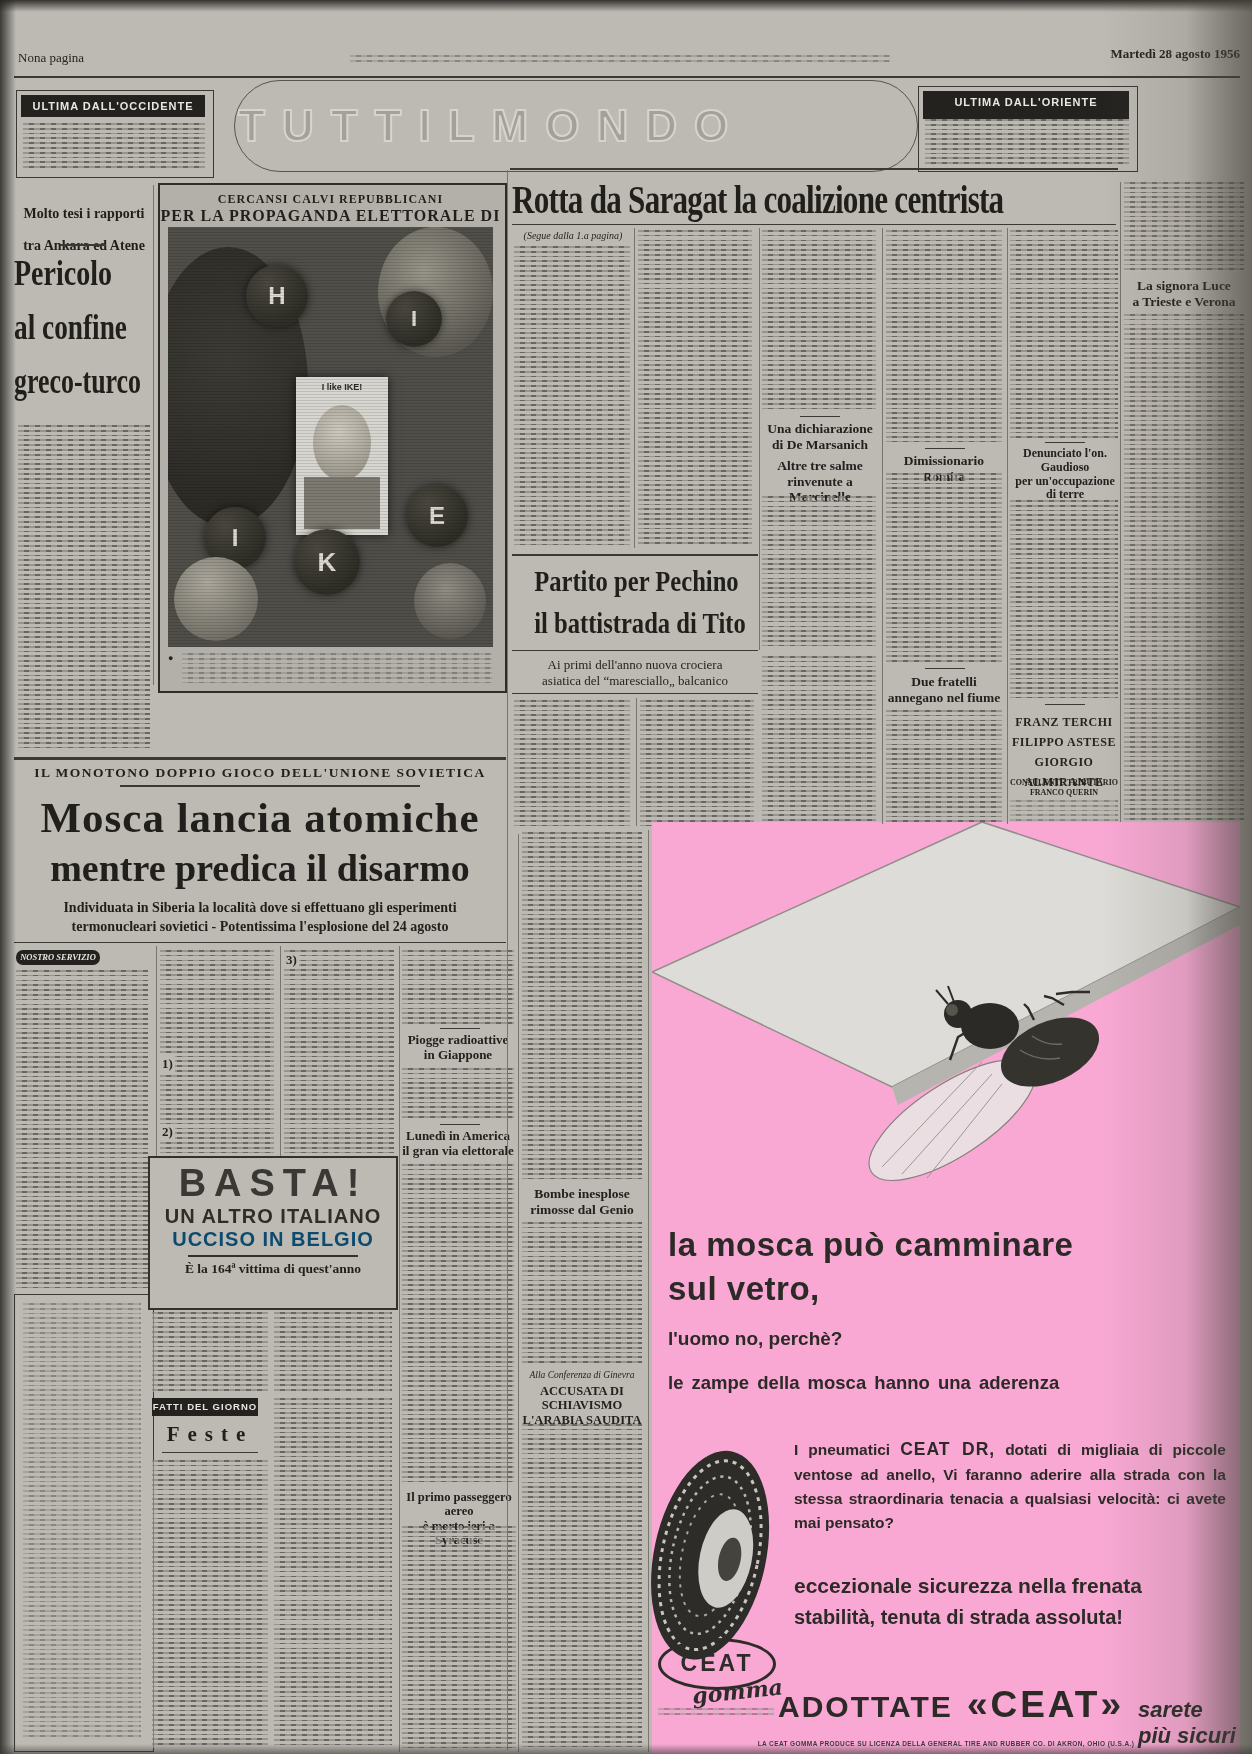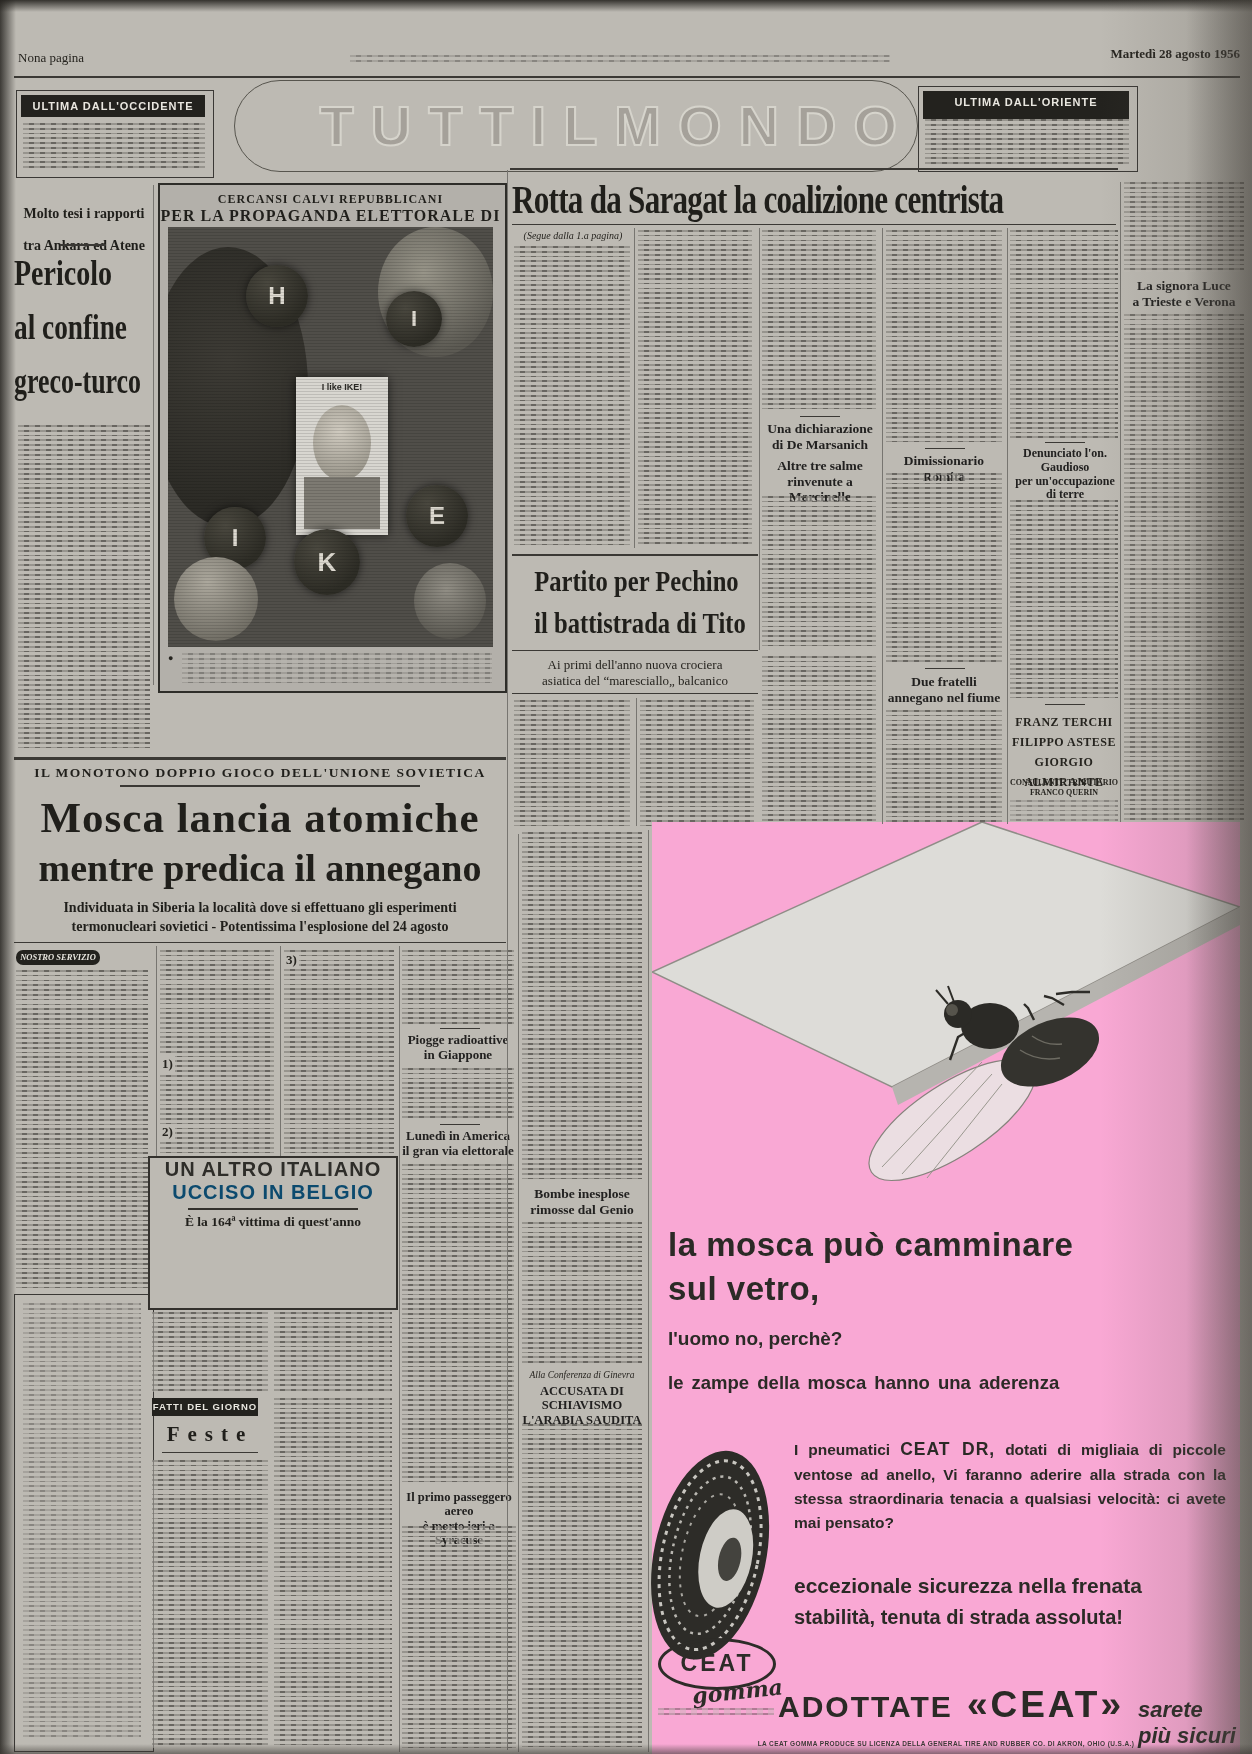--- a/index.html
+++ b/index.html
@@ -21,22 +21,22 @@
   .blackbox{background:#23221e;color:#e9e7e0;}
   .subhead{font-weight:700;text-align:center;line-height:1.15;color:#222120;}
   .balloon{position:absolute;border-radius:50%;background:radial-gradient(circle at 35% 30%,#4a483f,#2e2d26 70%);
            color:#ddd9d0;display:flex;align-items:center;justify-content:center;
            font-family:"Liberation Sans",sans-serif;font-weight:700;box-shadow:0 0 8px rgba(0,0,0,.55);}
   .blob{position:absolute;border-radius:50%;}
   .edge{pointer-events:none;}
   .mast{background:#2a2924 repeating-linear-gradient(45deg,rgba(255,255,255,.07) 0 1px,transparent 1px 3px),
         #2a2924 repeating-linear-gradient(-45deg,rgba(255,255,255,.05) 0 1px,transparent 1px 3px);
         border-radius:42px;outline:1.5px solid #57554e;outline-offset:3px;}
-  .mast-text{font-family:"Liberation Sans",sans-serif;font-weight:800;font-size:56px;letter-spacing:17px;
-        color:rgba(125,122,113,.38);-webkit-text-stroke:2px #d6d4cc;text-align:right;line-height:84px;}
+  .mast-text{font-family:"Liberation Sans",sans-serif;font-weight:800;font-size:44px;letter-spacing:17px;
+        color:rgba(125,122,113,.38);-webkit-text-stroke:2px #d6d4cc;text-align:left;line-height:84px;}
   .adtxt{font-family:"Liberation Sans",sans-serif;font-weight:800;color:#2b2a26;}
 </style>
 </head>
 <body>
 
 <div class="page">
 
   <div class="abs" style="left:18px;top:50px;width:160px;font-size:13px;">Nona pagina</div>
   <div class="abs gk l" style="left:350px;top:55px;width:540px;height:8px;"></div>
   <div class="abs" style="left:1030px;top:46px;width:210px;font-size:13px;font-weight:700;text-align:right;">Martedì 28 agosto 1956</div>
@@ -166,21 +166,21 @@
   </div>
   <div class="abs hr" style="left:512px;top:693px;width:246px;height:1px;"></div>
   <div class="abs gk" style="left:514px;top:700px;width:116px;height:126px;"></div>
   <div class="abs gk" style="left:640px;top:700px;width:114px;height:126px;"></div>
   <div class="abs gk" style="left:762px;top:656px;width:114px;height:166px;"></div>
 
   <div class="abs hr" style="left:14px;top:757px;width:492px;height:2.5px;"></div>
   <div class="abs hl ctr nw" style="left:14px;top:765px;width:492px;font-size:13.5px;letter-spacing:1.5px;">IL MONOTONO DOPPIO GIOCO DELL'UNIONE SOVIETICA</div>
   <div class="abs hr" style="left:120px;top:785px;width:300px;height:1.5px;"></div>
   <div class="abs hl ctr nw" style="left:14px;top:793px;width:492px;font-size:43px;letter-spacing:1px;">Mosca lancia atomiche</div>
-  <div class="abs hl ctr nw" style="left:14px;top:846px;width:492px;font-size:38px;">mentre predica il annegano</div>
+  <div class="abs hl ctr nw" style="left:14px;top:846px;width:492px;font-size:38px;">mentre predica il disarmo</div>
   <div class="abs hl ctr nw" style="left:14px;top:900px;width:492px;font-size:14px;">Individuata in Siberia la località dove si effettuano gli esperimenti</div>
   <div class="abs hl ctr nw" style="left:14px;top:919px;width:492px;font-size:14px;">termonucleari sovietici - Potentissima l'esplosione del 24 agosto</div>
   <div class="abs hr" style="left:14px;top:942px;width:492px;height:1px;"></div>
   <div class="abs blackbox ctr" style="left:16px;top:950px;width:84px;height:15px;font-size:8.5px;font-style:italic;font-weight:700;line-height:15px;border-radius:7px;">NOSTRO SERVIZIO</div>
   <div class="abs gk" style="left:16px;top:970px;width:132px;height:188px;"></div>
   <div class="abs gk" style="left:160px;top:950px;width:114px;height:205px;"></div>
   <div class="abs" style="left:160px;top:1056px;font-size:13px;font-weight:700;background:#bdbab3;padding:0 2px;">1)</div>
   <div class="abs" style="left:160px;top:1124px;font-size:13px;font-weight:700;background:#bdbab3;padding:0 2px;">2)</div>
   <div class="abs gk" style="left:284px;top:950px;width:110px;height:205px;"></div>
   <div class="abs" style="left:284px;top:952px;font-size:13px;font-weight:700;background:#bdbab3;padding:0 2px;">3)</div>
@@ -216,20 +216,21 @@
     <span style="display:block">L'ARABIA SAUDITA</span>
   </div>
   <div class="abs gk" style="left:522px;top:1424px;width:120px;height:324px;"></div>
 
   <div class="abs gk" style="left:16px;top:1162px;width:132px;height:126px;"></div>
   <div class="abs" style="left:14px;top:1294px;width:138px;height:456px;border:1.5px solid #3a3835;">
     <div class="abs gk l" style="left:8px;top:8px;width:118px;height:436px;"></div>
   </div>
 
   <div class="abs" style="left:148px;top:1156px;width:246px;height:150px;border:2.5px solid #33312d;background:#bdbab3;">
+    <div class="ctr sans" style="padding-top:4px;font-size:38px;font-weight:800;letter-spacing:8px;color:#3a3834;">BASTA!</div>
     <div class="ctr sans" style="font-size:20px;font-weight:800;letter-spacing:1px;color:#2e2d29;">UN ALTRO ITALIANO</div>
     <div class="ctr sans" style="font-size:20px;font-weight:800;letter-spacing:1px;color:#0c4a6e;">UCCISO IN BELGIO</div>
     <div style="margin:4px auto 0;width:170px;height:2px;background:#33312d;"></div>
     <div class="ctr hl" style="font-size:13.5px;padding-top:4px;">È la 164ª vittima di quest'anno</div>
   </div>
   <div class="abs gk" style="left:152px;top:1312px;width:116px;height:80px;"></div>
   <div class="abs gk" style="left:274px;top:1312px;width:118px;height:80px;"></div>
 
   <div class="abs blackbox ctr sans" style="left:152px;top:1398px;width:106px;height:18px;font-size:9.5px;font-weight:700;letter-spacing:1px;line-height:18px;">FATTI DEL GIORNO</div>
   <div class="abs hl ctr" style="left:152px;top:1422px;width:116px;font-size:21px;letter-spacing:8px;">Feste</div>

